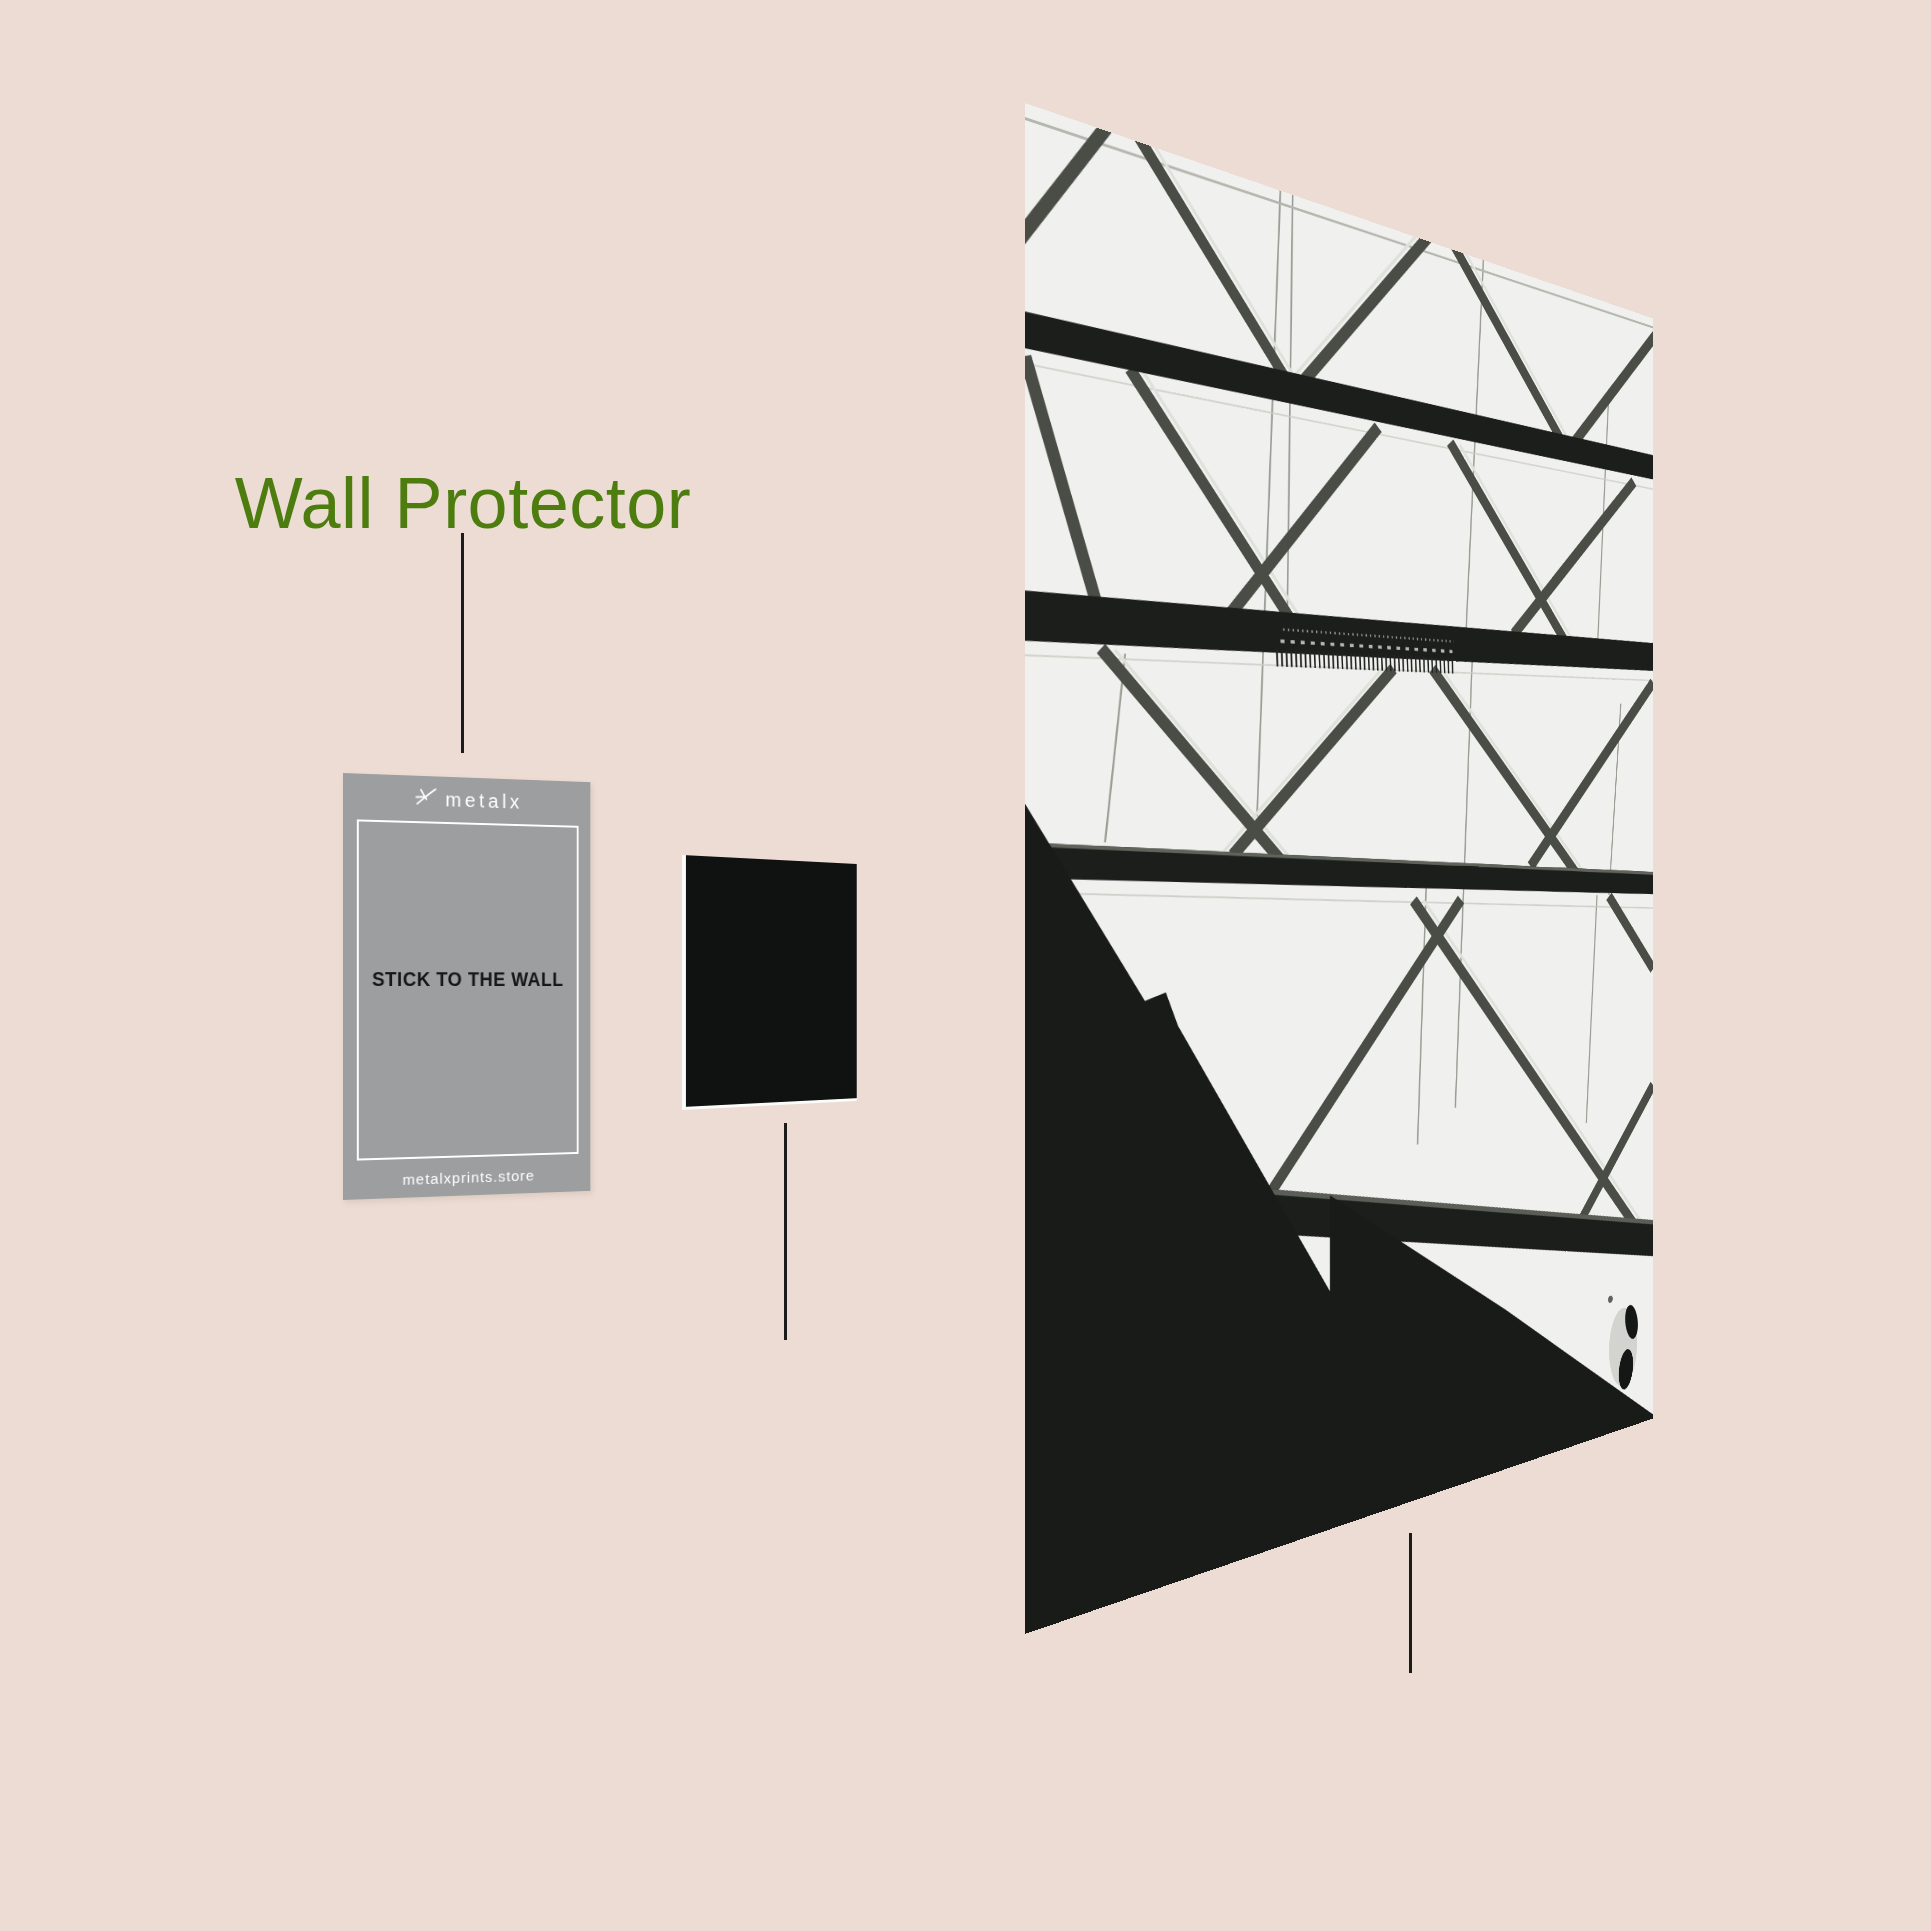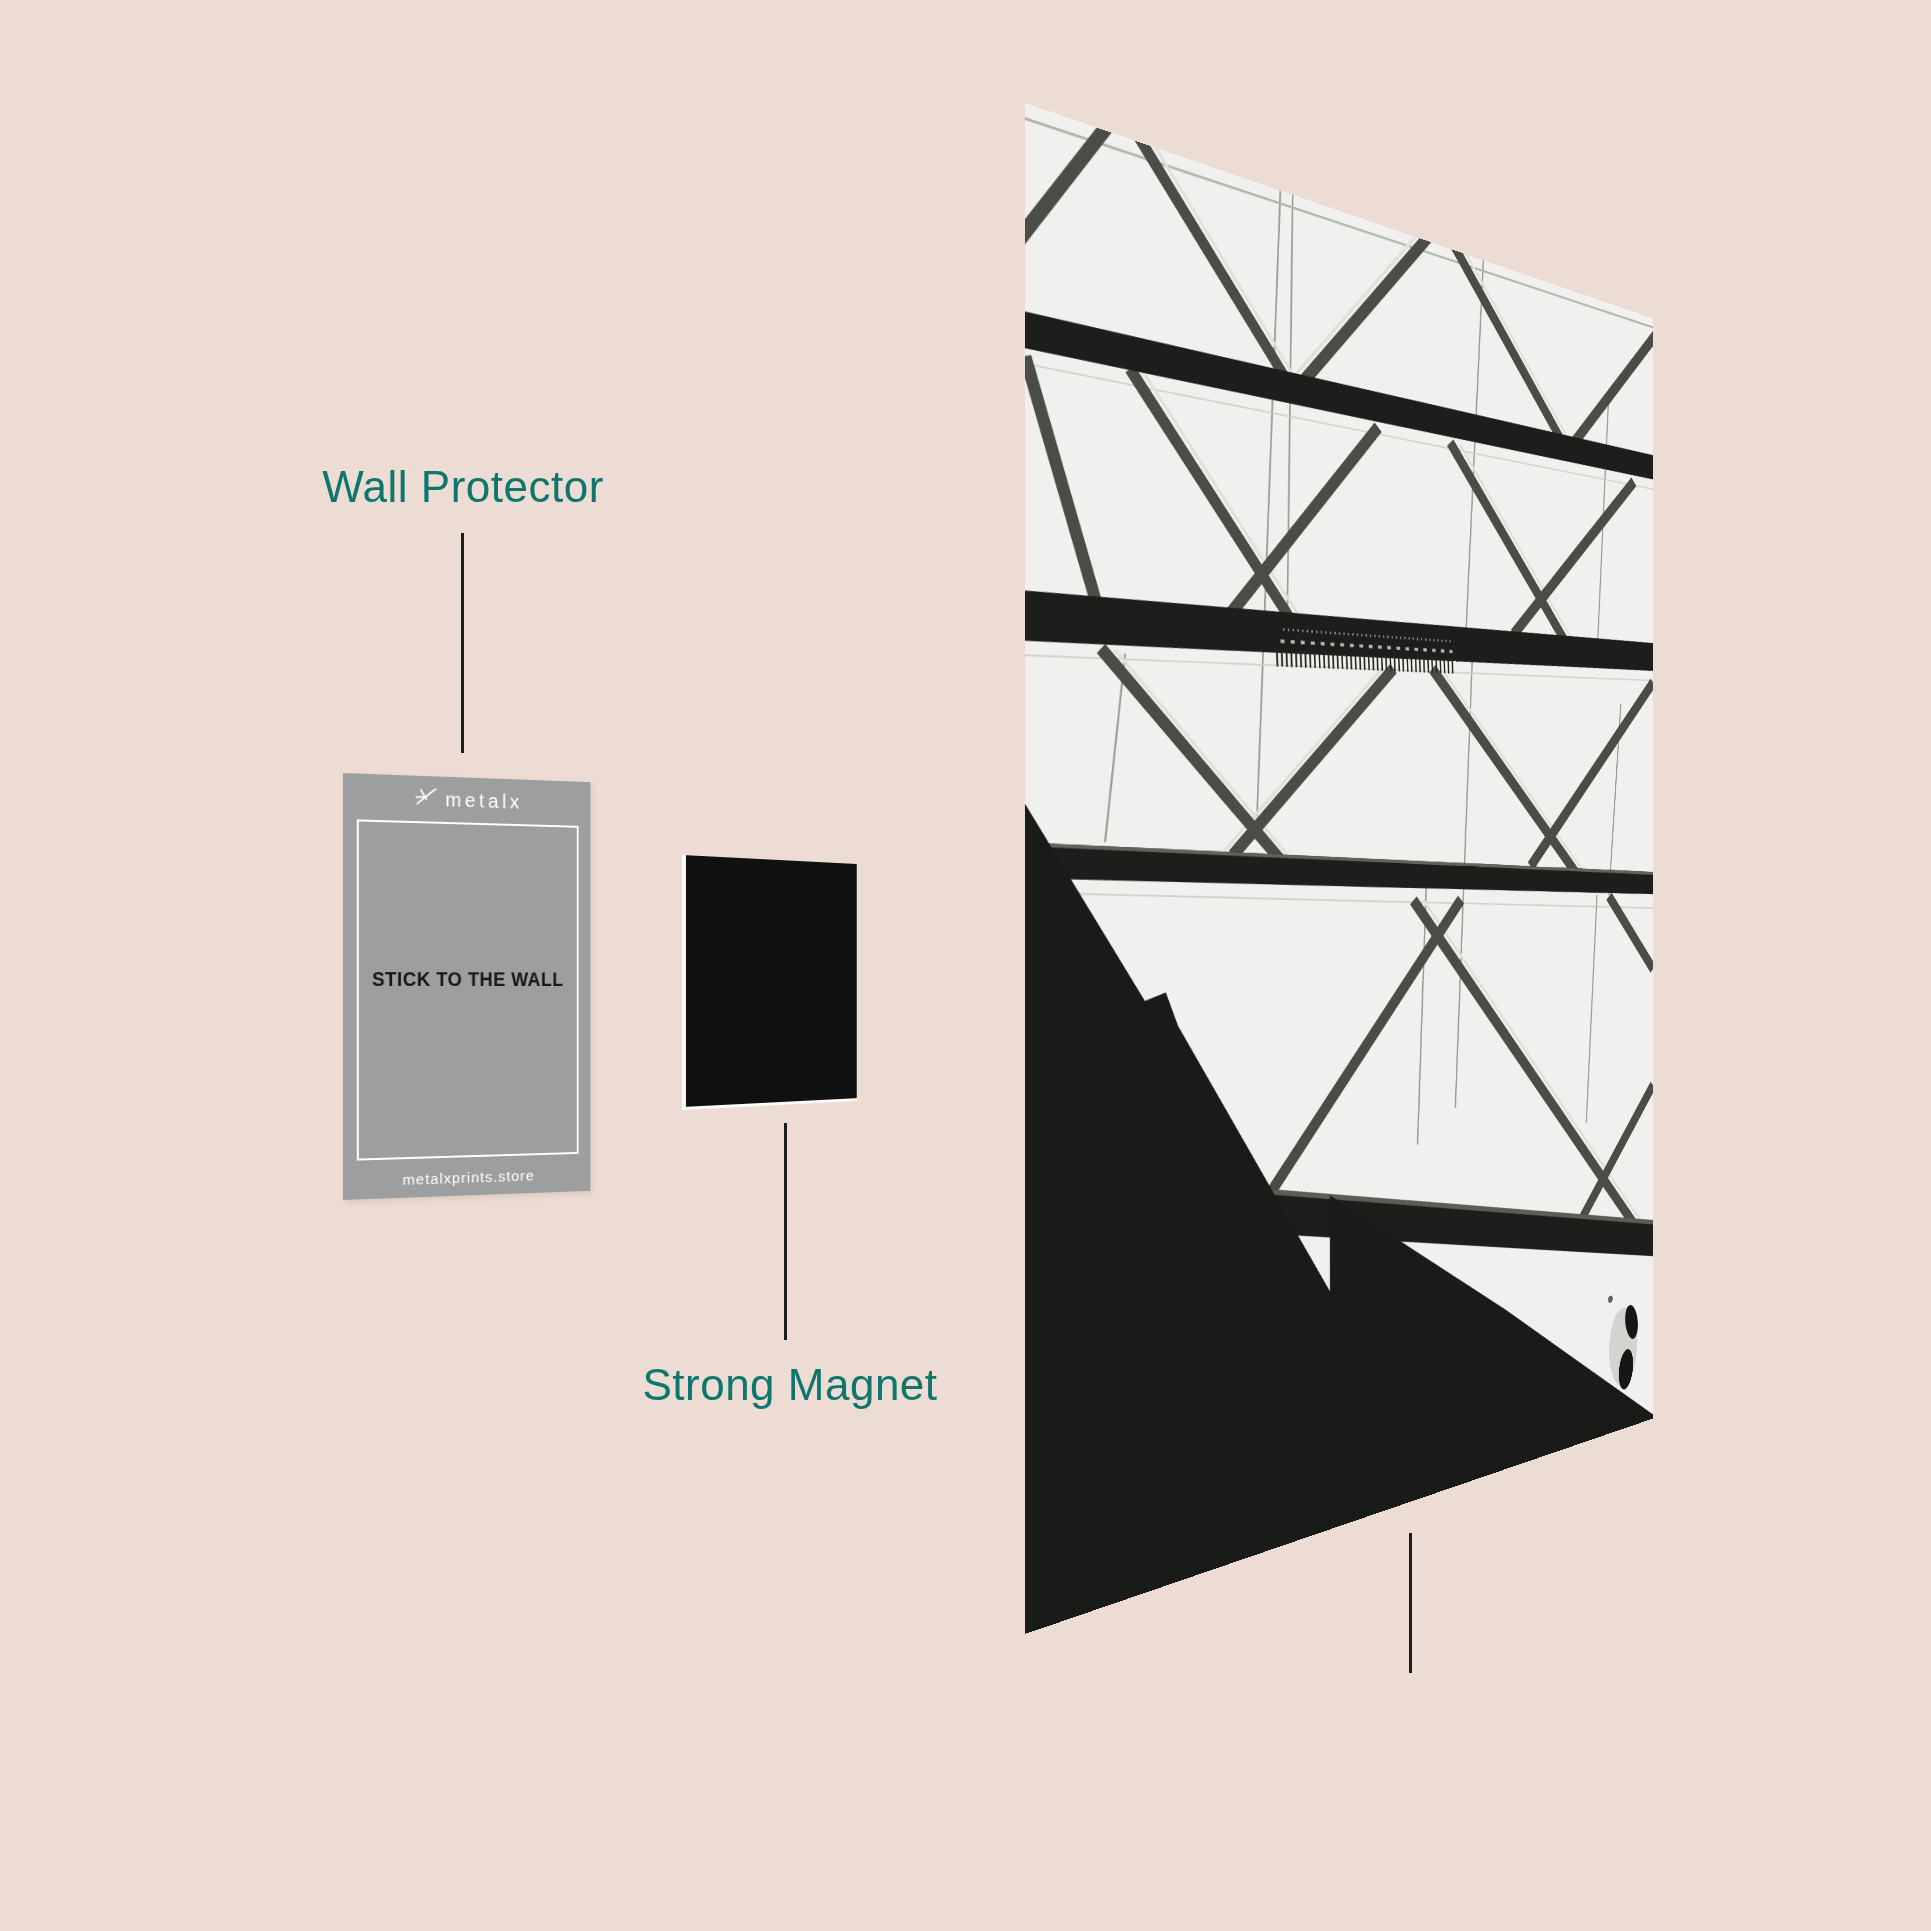--- a/index.html
+++ b/index.html
@@ -6,23 +6,23 @@
   .stage{
     position:relative;
     width:1931px;height:1931px;
     background:#ecdcd3;
     overflow:hidden;
     font-family:"Liberation Sans", sans-serif;
   }
   .label{
     position:absolute;
     transform:translateX(-50%);
-    font-size:44px;
+    font-size:72px;
     font-weight:500;
-    color:#0f766e;
+    color:#4d7c0f;
     letter-spacing:0.5px;
     white-space:nowrap;
     text-align:center;
   }
   .label.wrap{white-space:normal;line-height:85px;width:348px;}
   .connector{
     position:absolute;
     width:2.9px;
     background:#1c1c1c;
   }
@@ -110,21 +110,20 @@
       </span>
       <span class="wordmark">metalx</span>
     </div>
     <div class="card-frame"></div>
     <div class="card-stick">STICK TO THE WALL</div>
     <div class="card-footer">metalxprints.store</div>
   </div>
 
   <div class="magnet"></div>
   <div class="connector" style="left:784px;top:1123px;height:217px;"></div>
-  <div class="label wrap" style="left:790px;top:1342px;">Strong Magnet</div>
 
   <div class="poster">
     <svg viewBox="0 0 1000 1586" preserveAspectRatio="none">
 
       <rect x="0" y="0" width="1000" height="1586" fill="#f0f0ee"></rect>
 
       <g stroke="#9b9e94" stroke-width="2.5" fill="none">
         <path d="M330,0 L295,760"></path>
         <path d="M348,0 L340,500"></path>
         <path d="M660,0 L628,500"></path>

